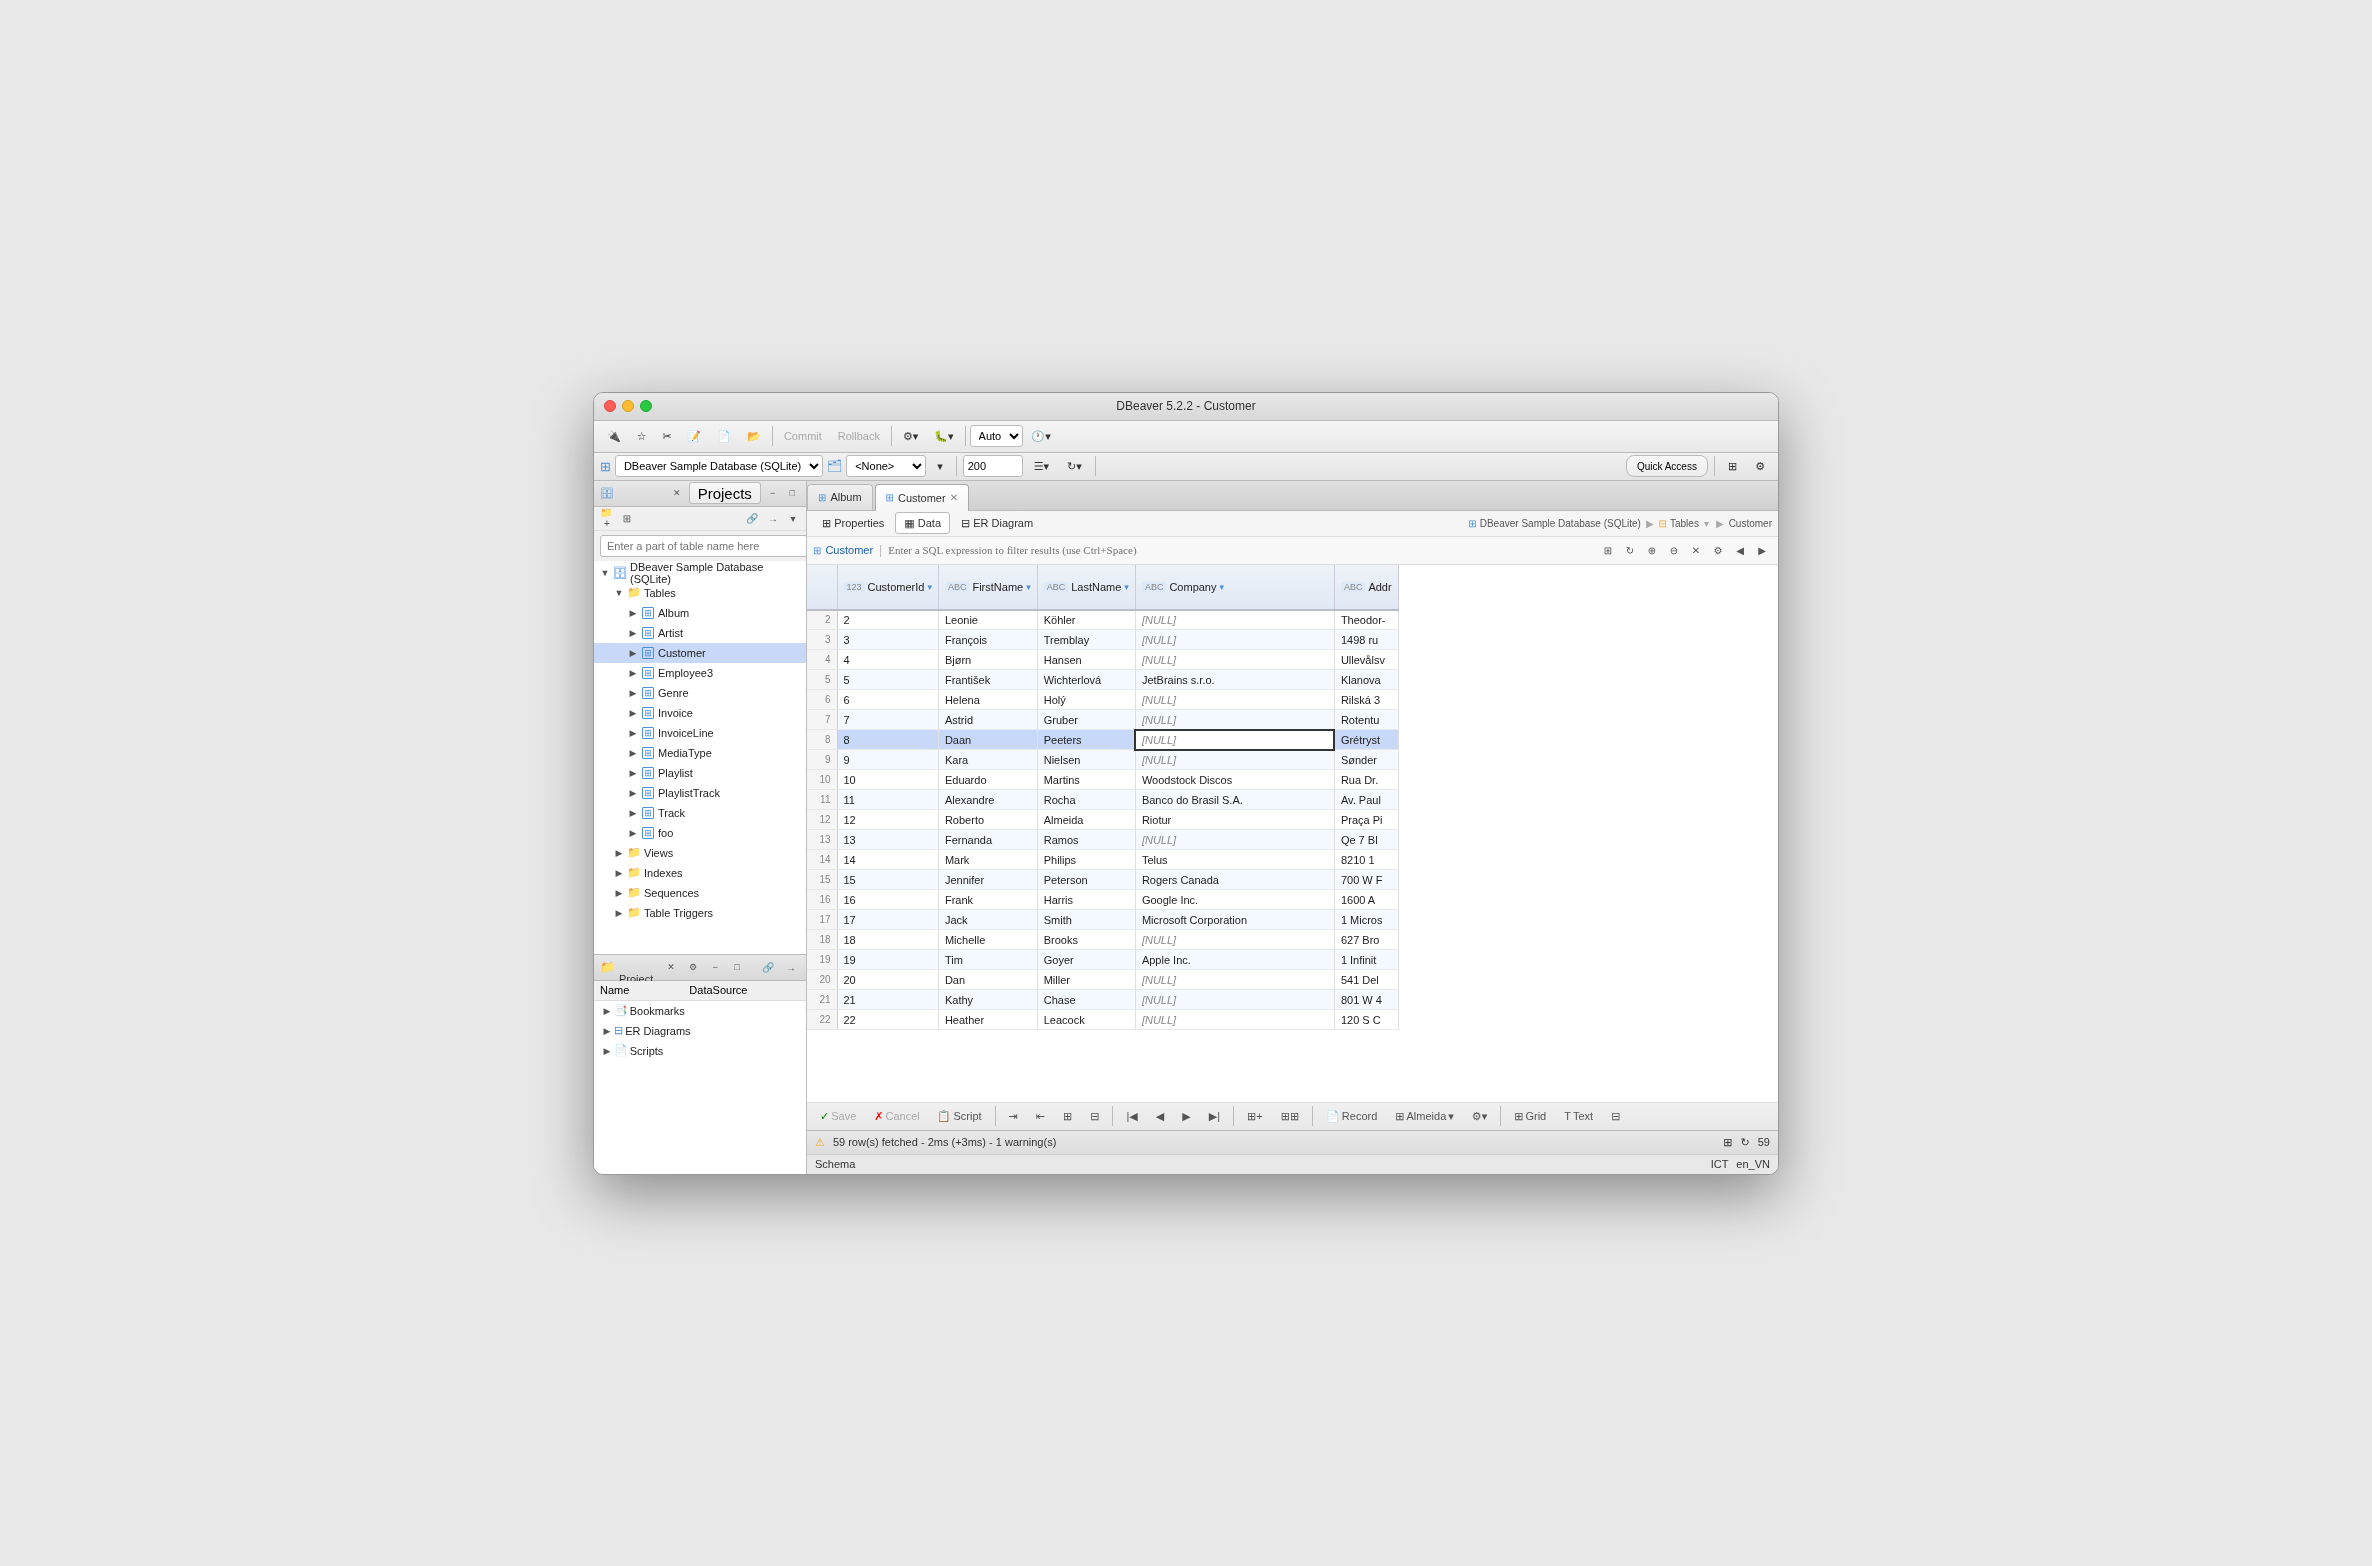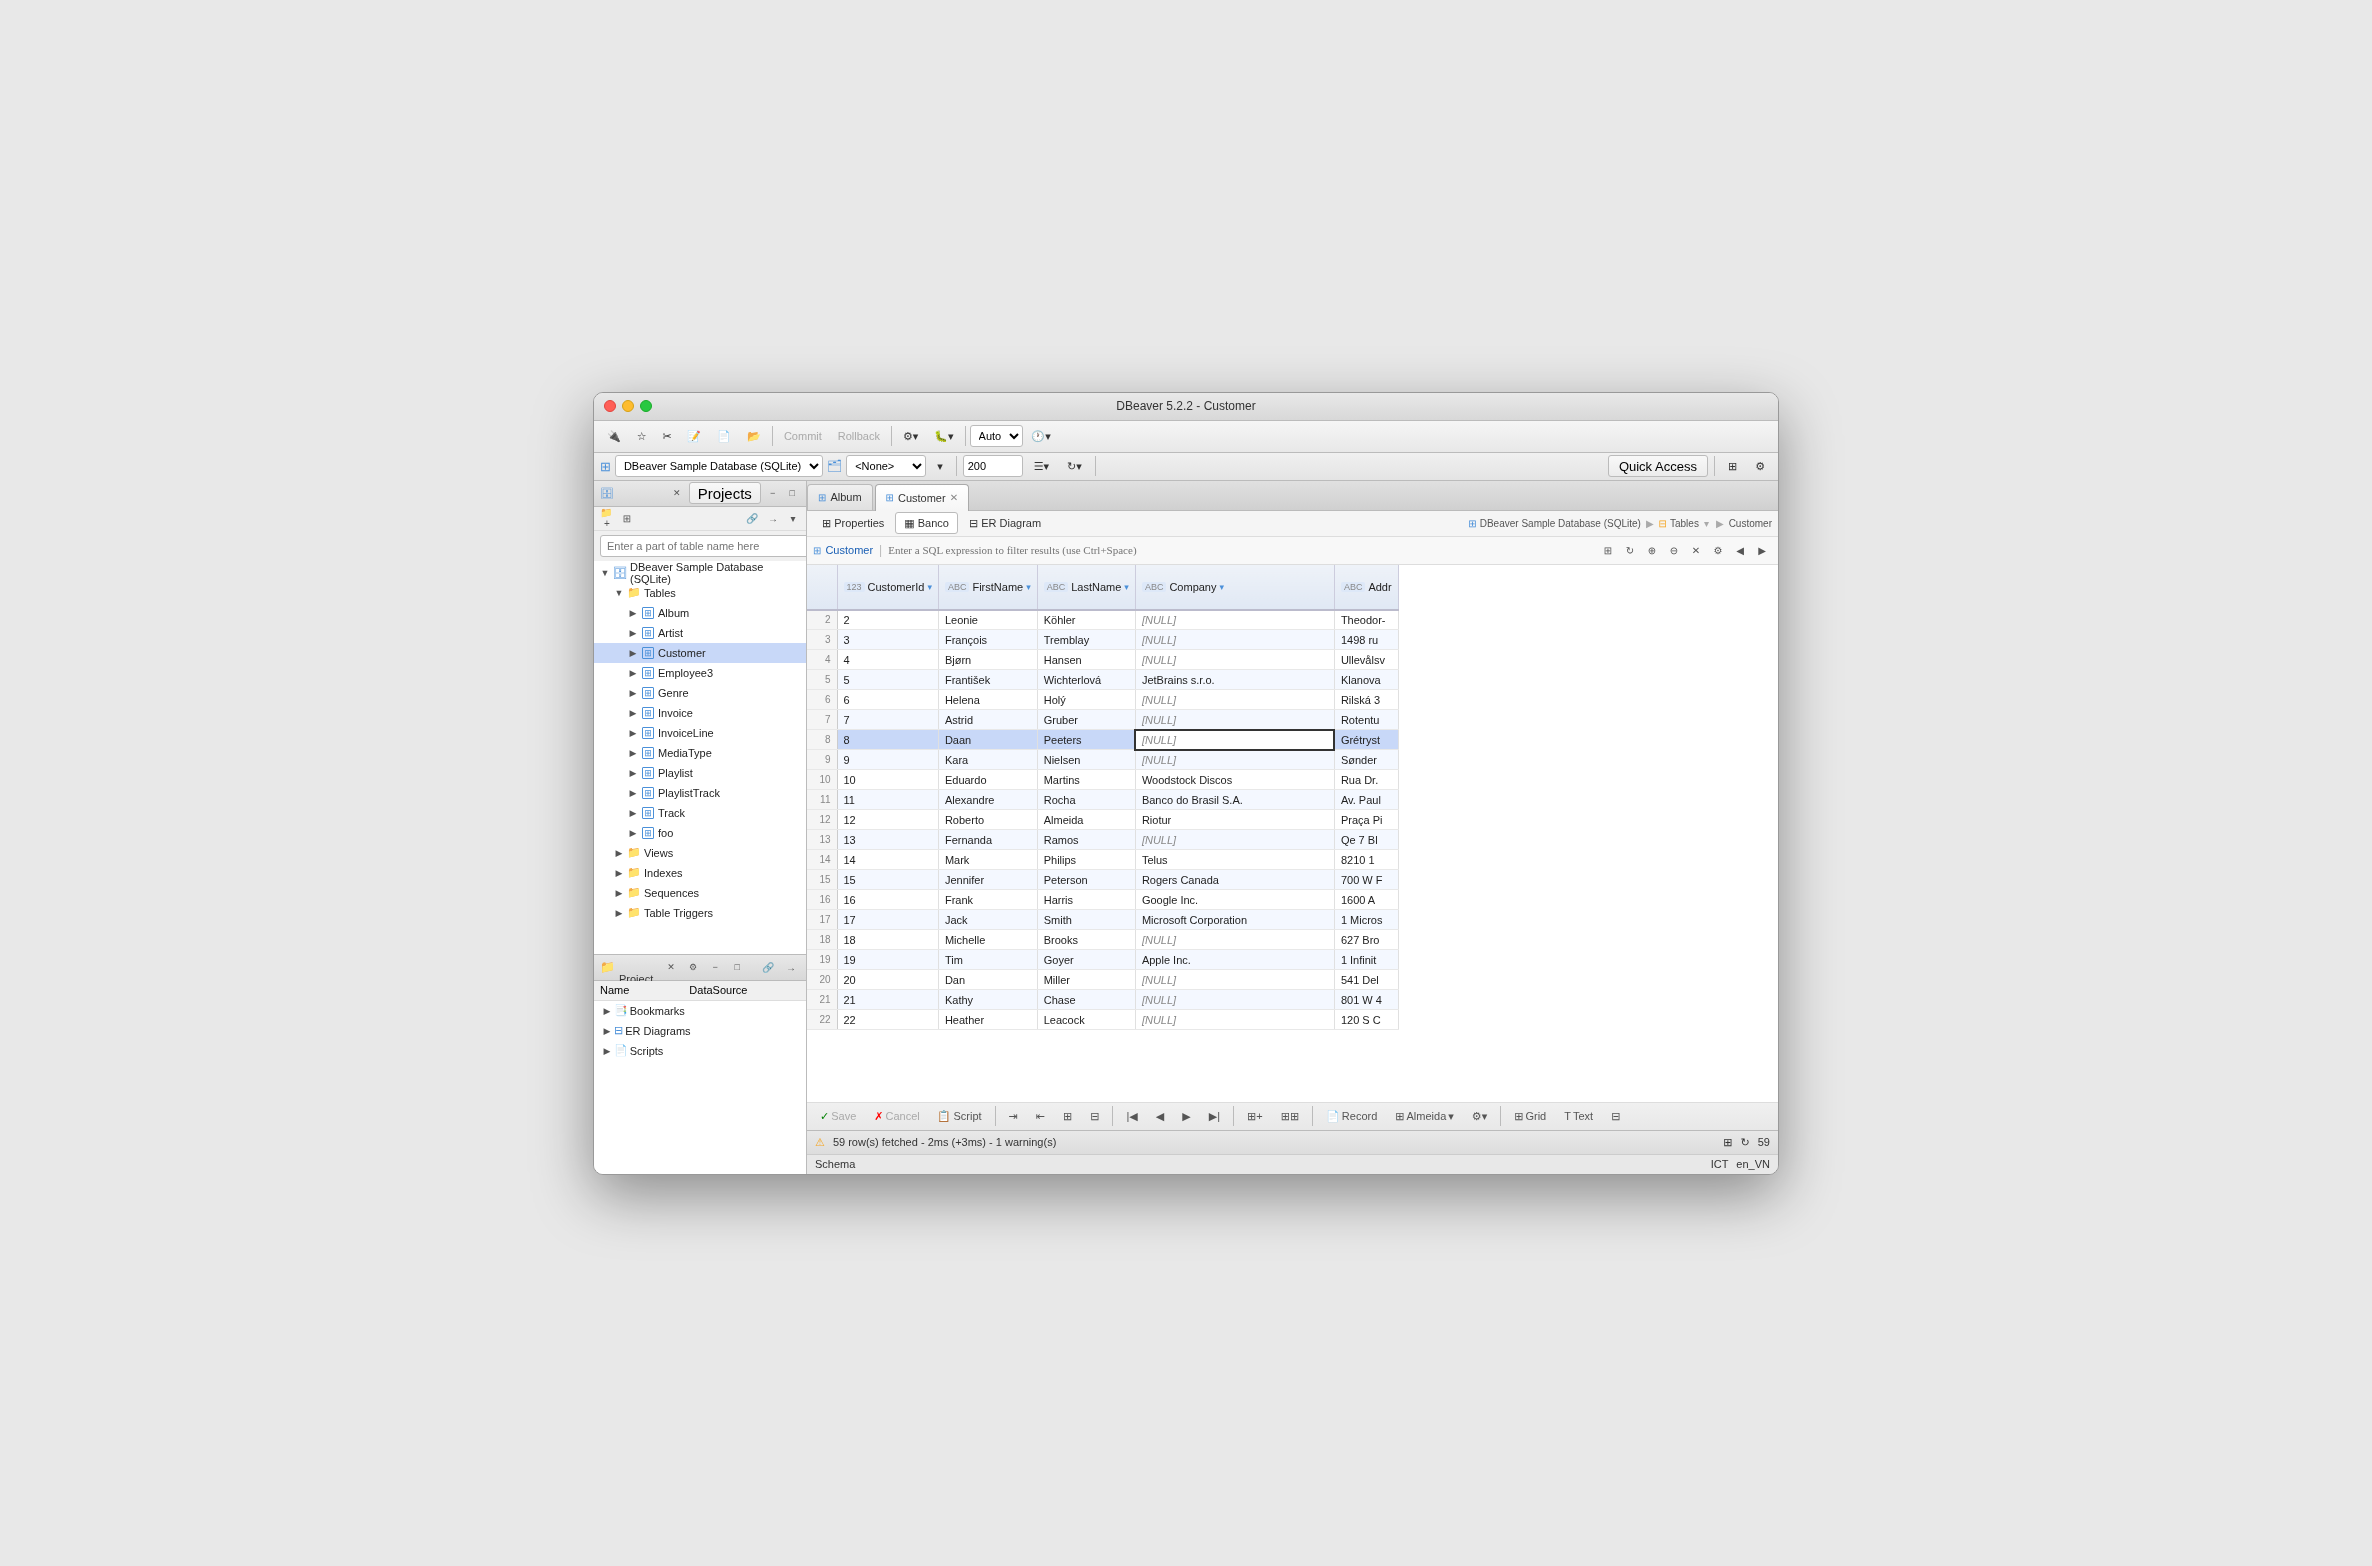--- a/index.html
+++ b/index.html
@@ -102,23 +102,23 @@
       font-size: 11px;
       border: 1px solid #bbb;
       border-radius: 3px;
       background: white;
       min-width: 159px;
     }
     .quick-access-btn {
       margin-left: auto;
       height: 22px;
       padding: 0 10px;
-      font-size: 13px;
+      font-size: 10px;
       border: 1px solid #bbb;
-      border-radius: 3px;
+      border-radius: 8px;
       background: linear-gradient(to bottom, #f8f8f8, #ececec);
       cursor: pointer;
     }
     
     .main-content {
       display: flex;
       flex: 1;
       overflow: hidden;
     }
     
@@ -789,21 +789,21 @@
         </div>
       </div>
 
       <div class="subtabs-bar">
         <div class="subtab">
           <span>⊞</span>
           <span>Properties</span>
         </div>
         <div class="subtab active">
           <span>▦</span>
-          <span>Banco</span>
+          <span>Data</span>
         </div>
         <div class="subtab">
           <span>⊟</span>
           <span>ER Diagram</span>
         </div>
         <div class="subtab-breadcrumb">
           <span style="color:#4a90d9;font-size:10px;">⊞</span>
           <span>DBeaver Sample Database (SQLite)</span>
           <span class="breadcrumb-sep">▶</span>
           <span style="color:#f5a623;">⊟</span>

